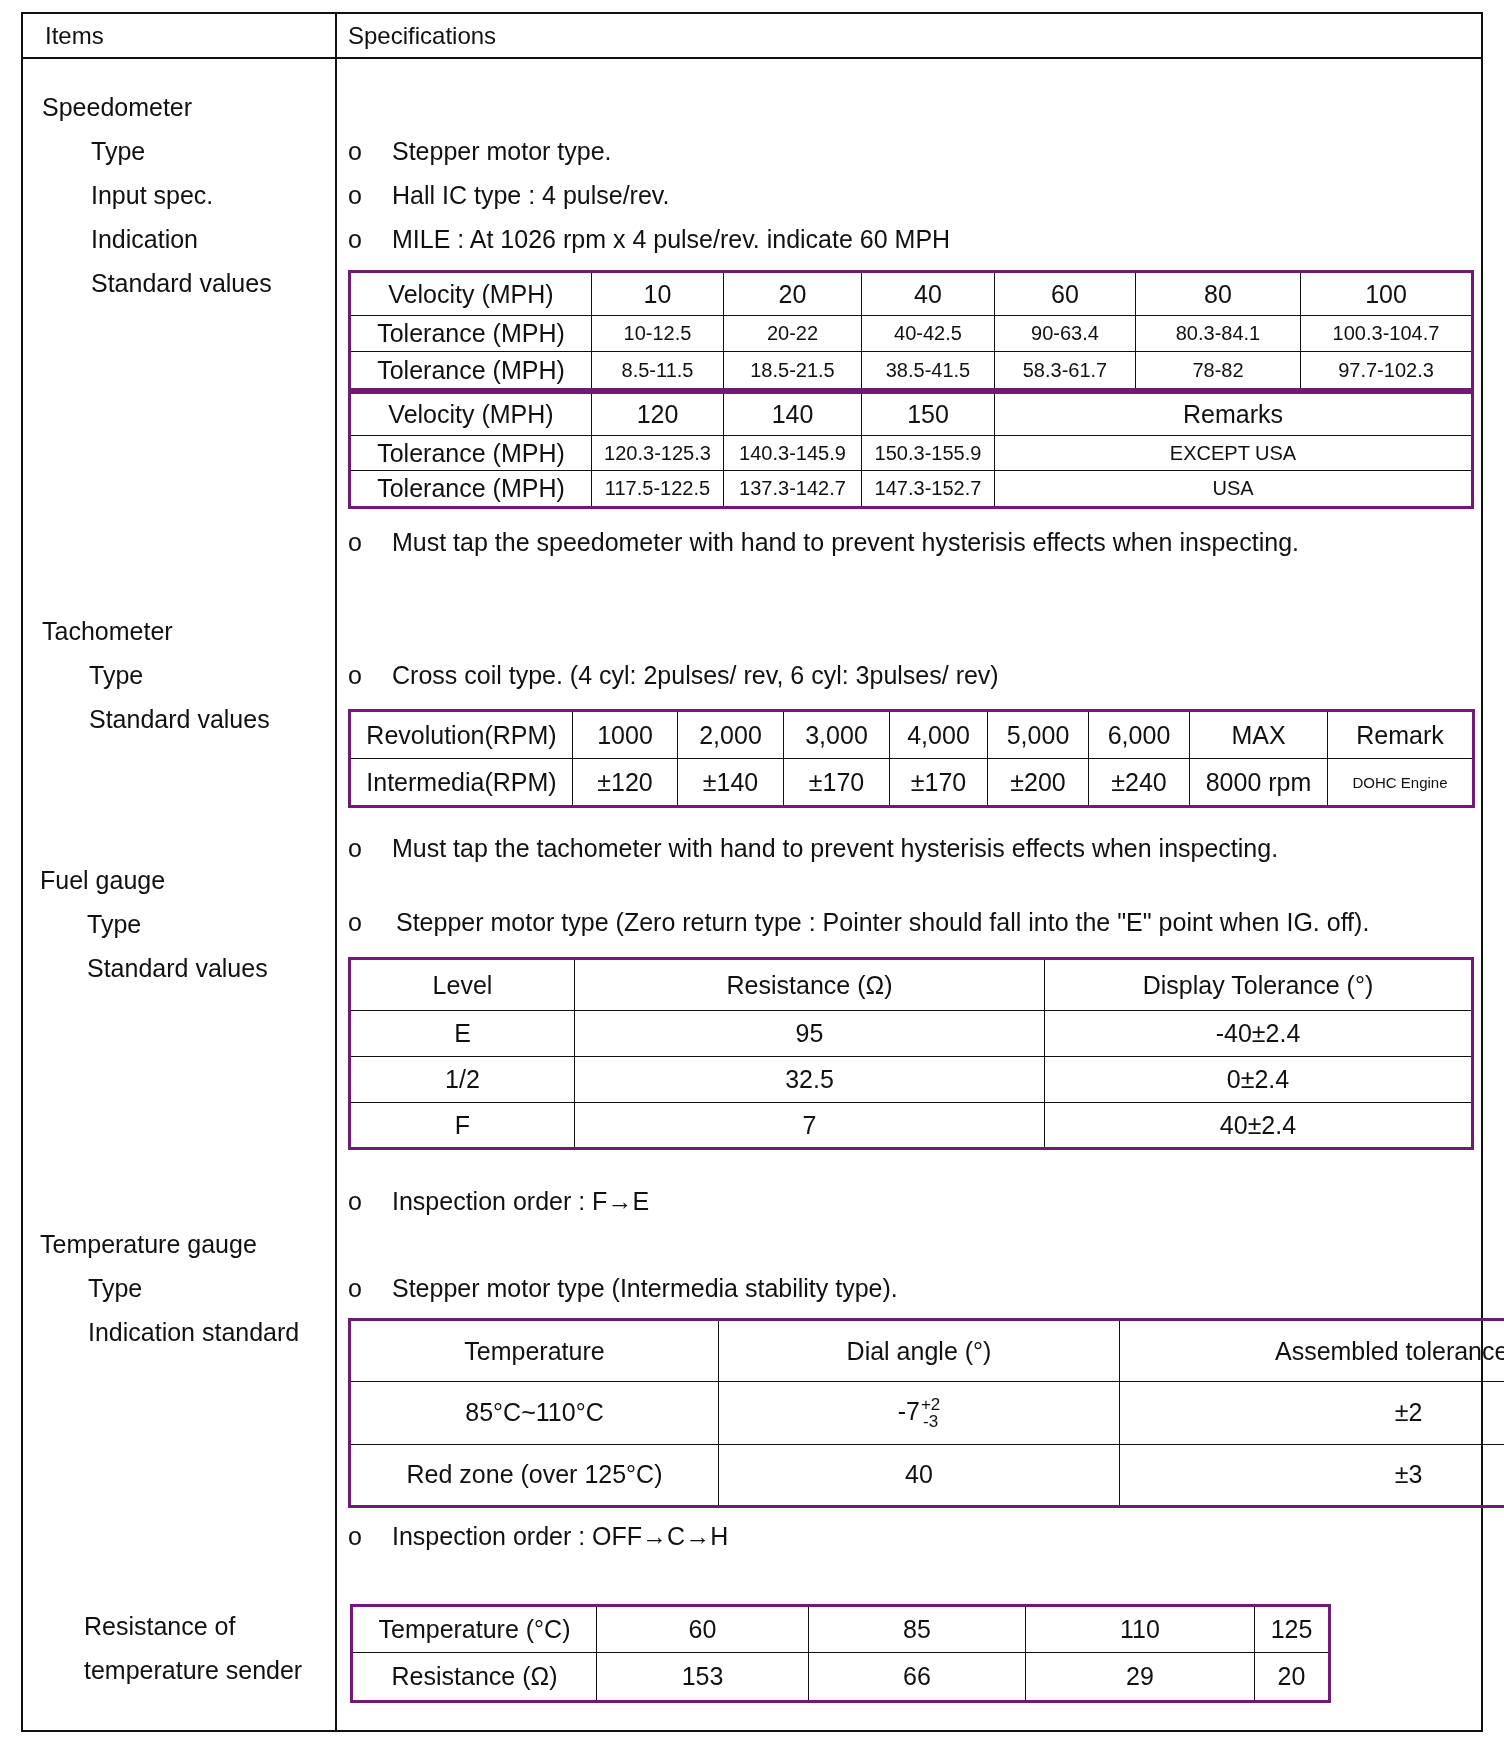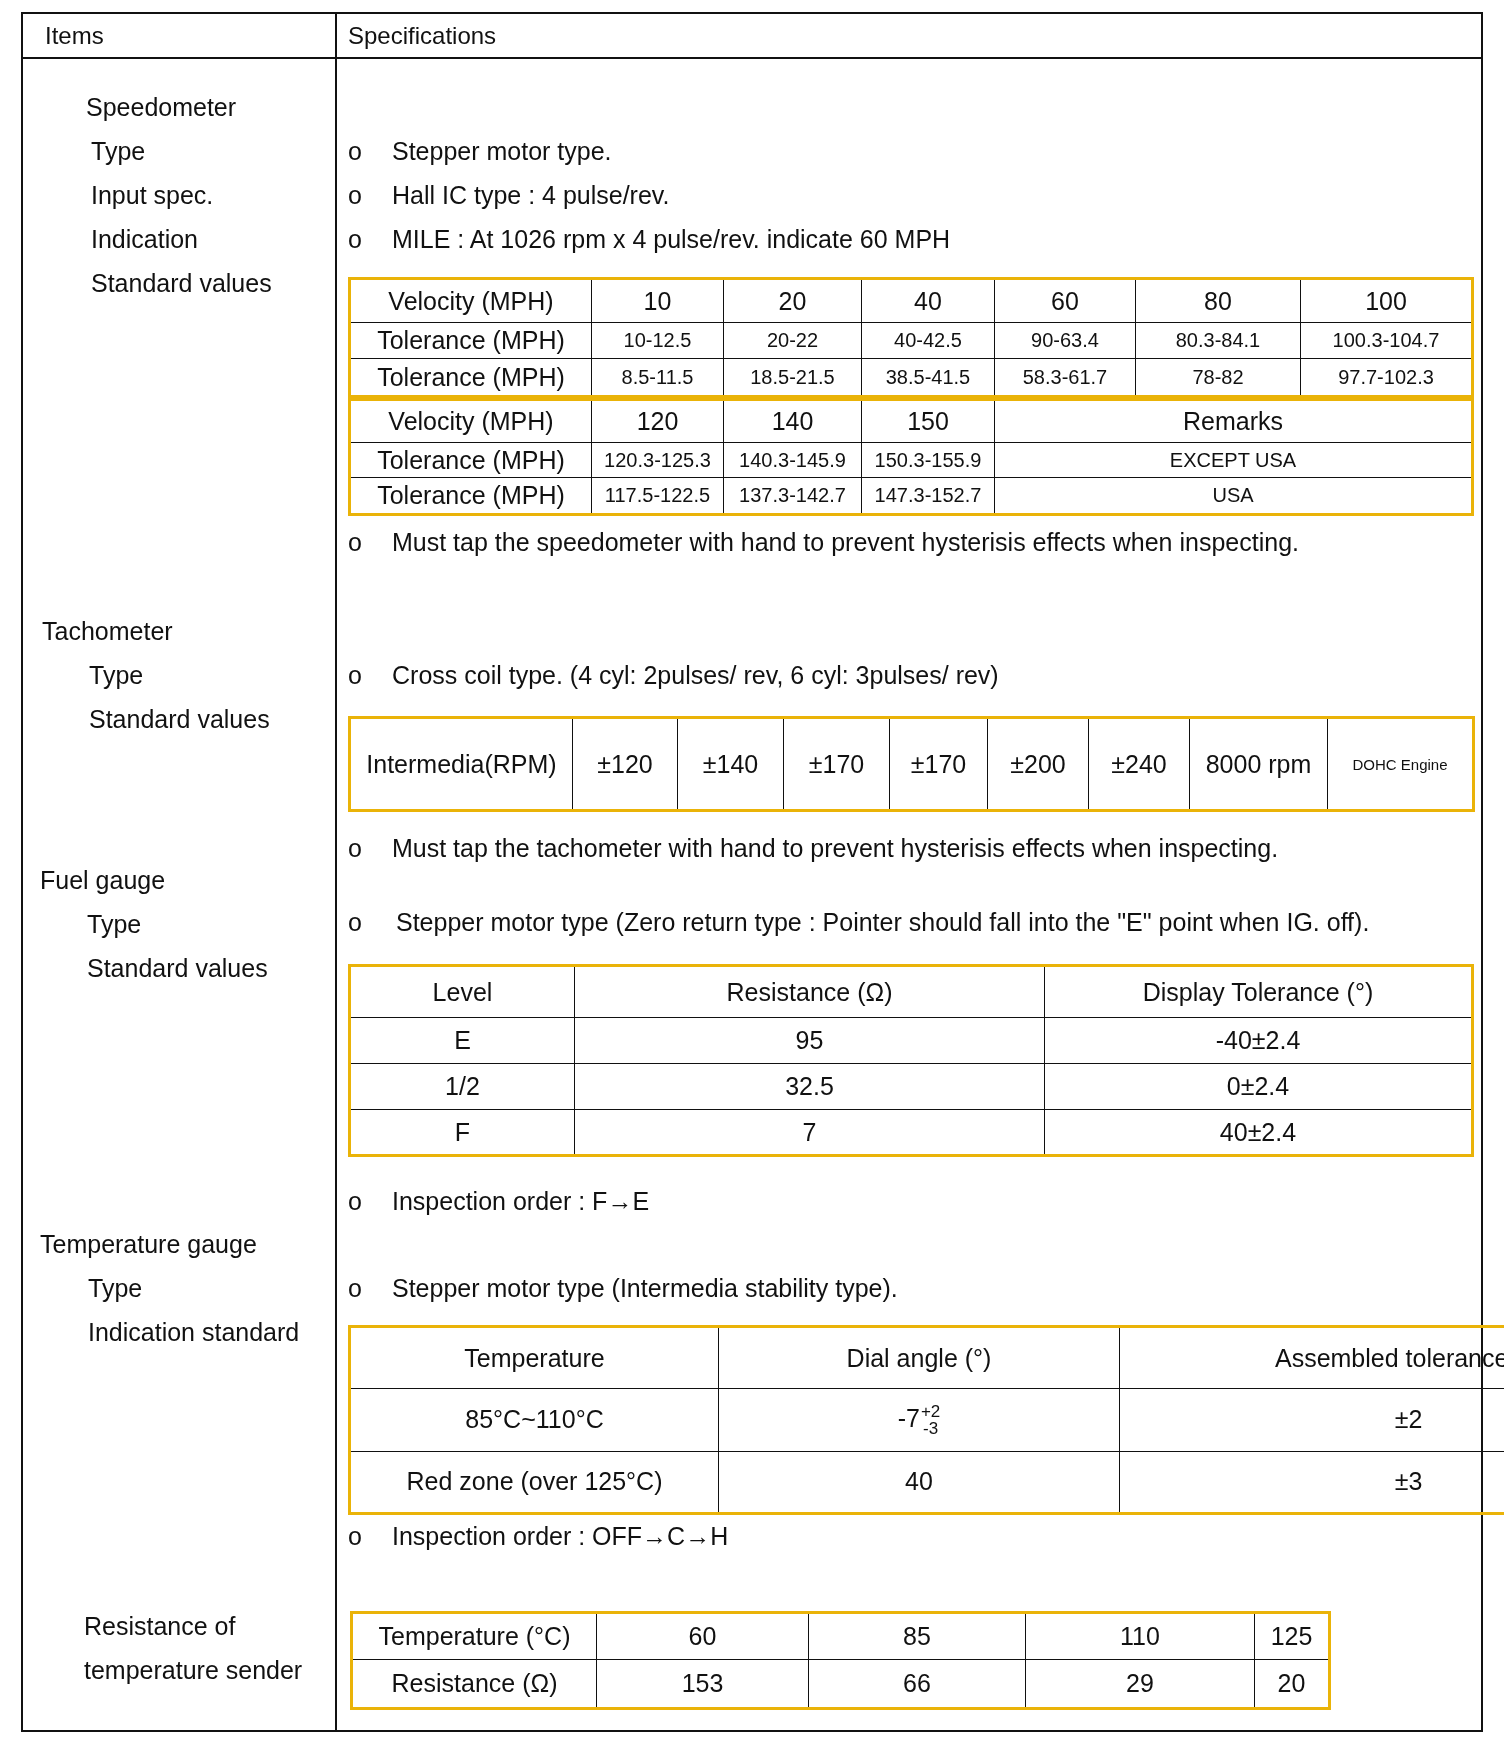--- a/index.html
+++ b/index.html
@@ -6,38 +6,38 @@
   body { width:1504px; height:1738px; position:relative; overflow:hidden;
          font-family:"Liberation Sans", sans-serif; color:#111; }
   .frame { position:absolute; left:21px; top:12px; width:1462px; height:1720px;
            border:2px solid #111; box-sizing:border-box; }
   .hdr-line { position:absolute; left:21px; top:57px; width:1462px; height:0; border-top:2.5px solid #111; }
   .col-div { position:absolute; left:335px; top:12px; width:0; height:1720px; border-left:2px solid #111; }
   .hdr { position:absolute; top:22px; font-size:24px; }
   .lbl { position:absolute; font-size:25px; white-space:nowrap; }
   .bul { position:absolute; font-size:25px; white-space:nowrap; }
   .bul .o { display:inline-block; width:44px; }
-  table.spec { position:absolute; border-collapse:collapse; border:3px solid #eab308;margin-top:7px; }
+  table.spec { position:absolute; border-collapse:collapse; border:3px solid #701a75; }
   table.spec td { border:1.5px solid #111; text-align:center; padding:0; white-space:nowrap; }
   .rowhead { font-size:25px; }
   .sm { font-size:20px; }
   .xs { font-size:15px; }
   .frac { display:inline-flex; flex-direction:column; font-size:17px; line-height:17px; vertical-align:middle; margin-left:1px; }
 </style>
 </head>
 <body>
 
 <div class="frame"></div>
 <div class="hdr-line"></div>
 <div class="col-div"></div>
 
 <div class="hdr" style="left:45px;">Items</div>
 <div class="hdr" style="left:348px;">Specifications</div>
 
-<div class="lbl" style="left:42px; top:93px;margin-left:44px;">Speedometer</div>
+<div class="lbl" style="left:42px; top:93px;">Speedometer</div>
 <div class="lbl" style="left:91px; top:137px;">Type</div>
 <div class="lbl" style="left:91px; top:181px;">Input spec.</div>
 <div class="lbl" style="left:91px; top:225px;">Indication</div>
 <div class="lbl" style="left:91px; top:269px;">Standard values</div>
 
 <div class="bul" style="left:348px; top:137px;"><span class="o">o</span><span>Stepper motor type.</span></div>
 <div class="bul" style="left:348px; top:181px;"><span class="o">o</span><span>Hall IC type : 4 pulse/rev.</span></div>
 <div class="bul" style="left:348px; top:225px;"><span class="o">o</span><span>MILE : At 1026 rpm x 4 pulse/rev. indicate 60 MPH</span></div>
 
 <table class="spec" style="left:348px; top:270px; width:1126px; height:120px;">
@@ -128,20 +128,31 @@
       <col style="width:105px">
       <col style="width:106px">
       <col style="width:106px">
       <col style="width:98px">
       <col style="width:101px">
       <col style="width:101px">
       <col style="width:138px">
       <col>
     </colgroup>
   <tbody>
+      <tr style="height:48px">
+    <td class="rowhead">Revolution(RPM)</td>
+    <td class="rowhead">1000</td>
+    <td class="rowhead">2,000</td>
+    <td class="rowhead">3,000</td>
+    <td class="rowhead">4,000</td>
+    <td class="rowhead">5,000</td>
+    <td class="rowhead">6,000</td>
+    <td class="rowhead">MAX</td>
+    <td class="rowhead">Remark</td>
+  </tr>
   <tr style="height:48px">
     <td class="rowhead">Intermedia(RPM)</td>
     <td class="rowhead">±120</td>
     <td class="rowhead">±140</td>
     <td class="rowhead">±170</td>
     <td class="rowhead">±170</td>
     <td class="rowhead">±200</td>
     <td class="rowhead">±240</td>
     <td class="rowhead">8000 rpm</td>
     <td class="xs">DOHC Engine</td>

